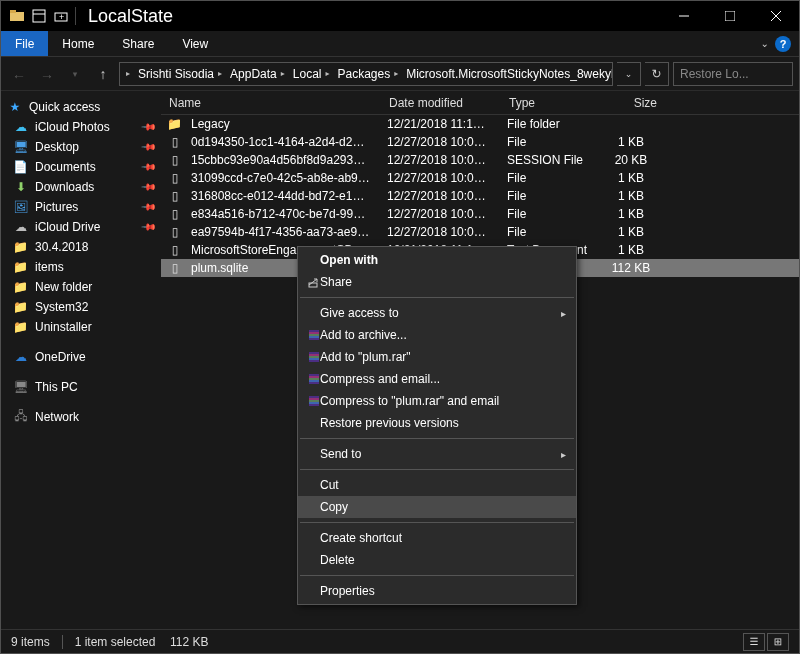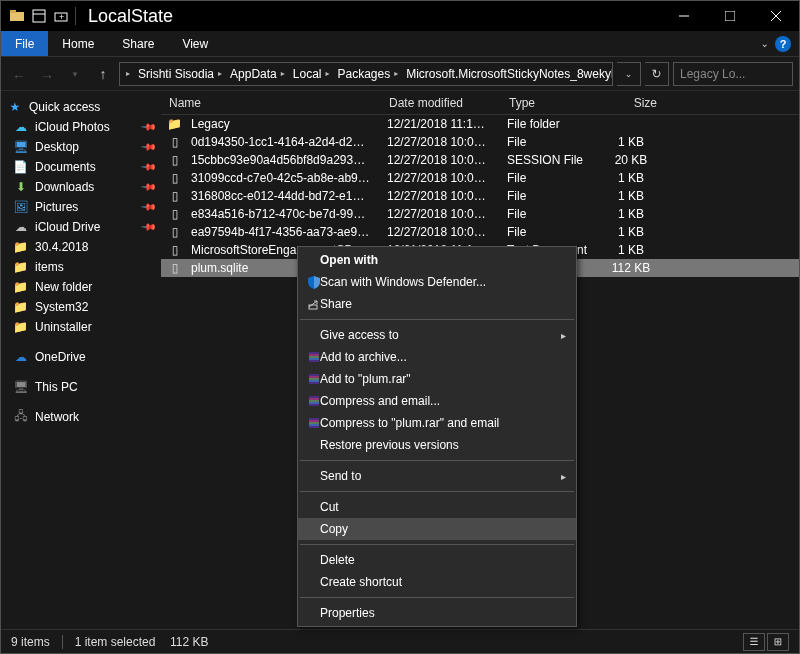--- a/index.html
+++ b/index.html
@@ -142,21 +142,21 @@
           <span class="car">▸</span>
         </span>
         <span class="crumb">Srishti Sisodia<span class="car">▸</span></span>
         <span class="crumb">AppData<span class="car">▸</span></span>
         <span class="crumb">Local<span class="car">▸</span></span>
         <span class="crumb">Packages<span class="car">▸</span></span>
         <span class="crumb">Microsoft.MicrosoftStickyNotes_8wekyb3d8bbwe</span>
       </div>
     <div class="addr-ctl" style="font-size:9px">⌄</div>
     <div class="addr-ctl">↻</div>
-    <div class="searchbox">Legacy Lo...</div>
+    <div class="searchbox">Restore Lo...</div>
   </div>
 
   <div class="body">
 
     <div class="sidebar">
       <div class="navitem quick header">
         <span class="icn quick-star">★</span>
         <span>Quick access</span>
       </div>
       <div id="side-items">
@@ -318,29 +318,20 @@
 
 </div>
 
 <div class="ctxmenu">
   <div class="ctxitem">
       <b>Open with</b>
     </div>
   <div class="ctxitem">
     <span class="cicn">
       <svg width="14" height="14">
-          <path d="M7 1 L13 3 L13 7 Q13 12 7 14 Q1 12 1 7 L1 3 Z" fill="#0b6bcb"></path>
-          <path d="M7 1 L13 3 L13 7 Q13 12 7 14 Z" fill="#fff" opacity=".3"></path>
-        </svg>
-    </span>
-    <span>Scan with Windows Defender...</span>
-  </div>
-  <div class="ctxitem">
-    <span class="cicn">
-      <svg width="14" height="14">
           <path d="M2 10 L10 4 M10 4 L7 4 M10 4 L10 7" stroke="#ccc" fill="none"></path>
           <rect x="2" y="8" width="8" height="4" fill="none" stroke="#ccc"></rect>
         </svg>
     </span>
     <span>Share</span>
   </div>
   <div class="ctxsep"></div>
   <div class="ctxitem">
     <span>Give access to</span>
     <span class="sub">▸</span>
@@ -399,22 +390,22 @@
   </div>
   <div class="ctxsep"></div>
   <div class="ctxitem">
       <span>Cut</span>
     </div>
   <div class="ctxitem hover">
       <span>Copy</span>
     </div>
   <div class="ctxsep"></div>
   <div class="ctxitem">
+      <span>Create shortcut</span>
+    </div>
+  <div class="ctxitem">
       <span>Delete</span>
     </div>
-  <div class="ctxitem">
-      <span>Create shortcut</span>
-    </div>
   <div class="ctxsep"></div>
   <div class="ctxitem">
       <span>Properties</span>
     </div>
 </div>
 
 </body></html>

